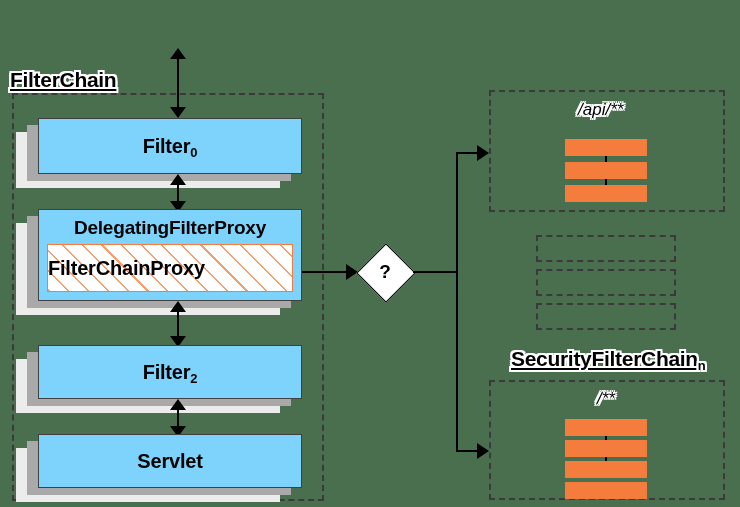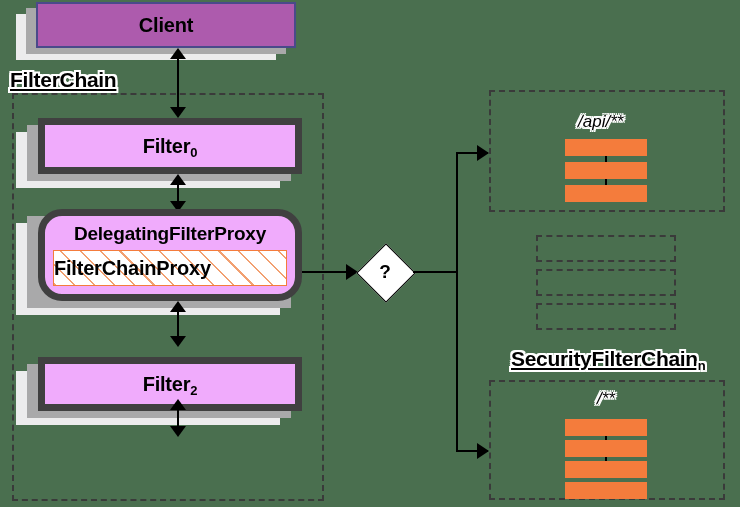--- a/index.html
+++ b/index.html
@@ -17,21 +17,21 @@
     position:absolute;box-sizing:border-box;
   }
   .card .plate.p1{background:#ececed;}
   .card .plate.p2{background:#a9a9aa;}
   .card .face{
     position:absolute;left:0;top:0;right:0;bottom:0;
     box-sizing:border-box;
     display:flex;align-items:center;justify-content:center;
   }
 
-  .face.orange{background:#f0abfc;border:7px solid #404040;}
+  .face.orange{background:#7dd3fc;border:1px solid #404040;}
   .face.purple{background:#ad5bad;border:2px solid #4a4a8a;}
 
   .card-label{
     font-weight:bold;font-size:20px;color:#000;
     letter-spacing:-0.2px;line-height:1;
     white-space:nowrap;
   }
   .card-label sub{font-size:13px;vertical-align:baseline;position:relative;top:4px;}
 
   
@@ -104,73 +104,73 @@
 <body>
 
 <div id="stage">
 
   <div class="dashbox" style="left:12px;top:93px;width:312px;height:408px;"></div>
 
   <div class="halo big" style="left:10px;top:68px;">
     <span>FilterChain</span>
   </div>
 
-  <div class="card" style="left:36px;top:2px;width:260px;height:46px;">
-    <div class="plate p1" style="left:-20px;top:12px;width:260px;height:46px;"></div>
-    <div class="plate p2" style="left:-10px;top:6px;width:260px;height:46px;"></div>
-    <div class="face purple">
-      <span class="card-label">Client</span>
-    </div>
-  </div>
 
   <div class="vline" style="left:177px;top:54px;height:60px;"></div>
   <div class="arrow-up" style="left:170px;top:48px;"></div>
   <div class="arrow-down" style="left:170px;top:107px;"></div>
 
   <div class="card" style="left:38px;top:118px;width:264px;height:56px;">
     <div class="plate p1" style="left:-22px;top:14px;width:264px;height:56px;"></div>
     <div class="plate p2" style="left:-11px;top:7px;width:264px;height:56px;"></div>
     <div class="face orange">
       <span class="card-label"><span>Filter</span><sub>0</sub></span>
     </div>
   </div>
 
   <div class="vline" style="left:177px;top:180px;height:28px;"></div>
   <div class="arrow-up" style="left:170px;top:174px;"></div>
   <div class="arrow-down" style="left:170px;top:201px;"></div>
 
   <div class="card" style="left:38px;top:209px;width:264px;height:92px;">
     <div class="plate p1" style="left:-22px;top:14px;width:264px;height:92px;"></div>
     <div class="plate p2" style="left:-11px;top:7px;width:264px;height:92px;"></div>
-    <div class="face orange" style="display:block;border-radius:24px;">
+    <div class="face orange" style="display:block;">
       <div class="dfp-title">
         <span class="card-label" style="font-size:19px;">DelegatingFilterProxy</span>
       </div>
       <div class="dfp-inner">
         <span class="card-label" style="font-size:20px;">FilterChainProxy</span>
       </div>
     </div>
   </div>
 
   <div class="vline" style="left:177px;top:307px;height:36px;"></div>
   <div class="arrow-up" style="left:170px;top:301px;"></div>
   <div class="arrow-down" style="left:170px;top:336px;"></div>
 
-  <div class="card" style="left:38px;top:345px;width:264px;height:54px;margin-top:12px;">
+  <div class="card" style="left:38px;top:345px;width:264px;height:54px;">
     <div class="plate p1" style="left:-22px;top:14px;width:264px;height:54px;"></div>
     <div class="plate p2" style="left:-11px;top:7px;width:264px;height:54px;"></div>
     <div class="face orange">
       <span class="card-label"><span>Filter</span><sub>2</sub></span>
     </div>
   </div>
 
   <div class="vline" style="left:177px;top:405px;height:28px;"></div>
   <div class="arrow-up" style="left:170px;top:399px;"></div>
   <div class="arrow-down" style="left:170px;top:426px;"></div>
 
+  <div class="card" style="left:38px;top:434px;width:264px;height:54px;">
+    <div class="plate p1" style="left:-22px;top:14px;width:264px;height:54px;"></div>
+    <div class="plate p2" style="left:-11px;top:7px;width:264px;height:54px;"></div>
+    <div class="face orange">
+      <span class="card-label">Servlet</span>
+    </div>
+  </div>
 
   <div class="hline" style="left:302px;top:271px;width:44px;"></div>
   <div class="arrow-right" style="left:346px;top:264px;"></div>
 
   <div class="diamond" style="left:365px;top:252px;"></div>
   <div class="diamond-label" style="left:365px;top:252px;width:40px;height:40px;">
     <span>?</span>
   </div>
 
   <div class="hline" style="left:413px;top:271px;width:45px;"></div>
@@ -179,21 +179,21 @@
 
   <div class="hline" style="left:456px;top:152px;width:32px;"></div>
   <div class="arrow-right" style="left:477px;top:145px;"></div>
 
   <div class="hline" style="left:456px;top:450px;width:32px;"></div>
   <div class="arrow-right" style="left:477px;top:443px;"></div>
 
 
   <div class="dashbox" style="left:489px;top:90px;width:236px;height:122px;"></div>
 
-  <div class="halo path" style="left:578px;top:112px;text-align:right;">
+  <div class="halo path" style="left:578px;top:100px;text-align:right;">
     <span>/api/**</span>
   </div>
 
   <div class="sconn" style="left:605px;top:150px;height:40px;"></div>
   <div class="sbar" style="left:565px;top:139px;width:82px;height:17px;"></div>
   <div class="sbar" style="left:565px;top:162px;width:82px;height:17px;"></div>
   <div class="sbar" style="left:565px;top:185px;width:82px;height:17px;"></div>
 
   <div class="dashbox" style="left:536px;top:235px;width:140px;height:27px;"></div>
   <div class="dashbox" style="left:536px;top:269px;width:140px;height:27px;"></div>

